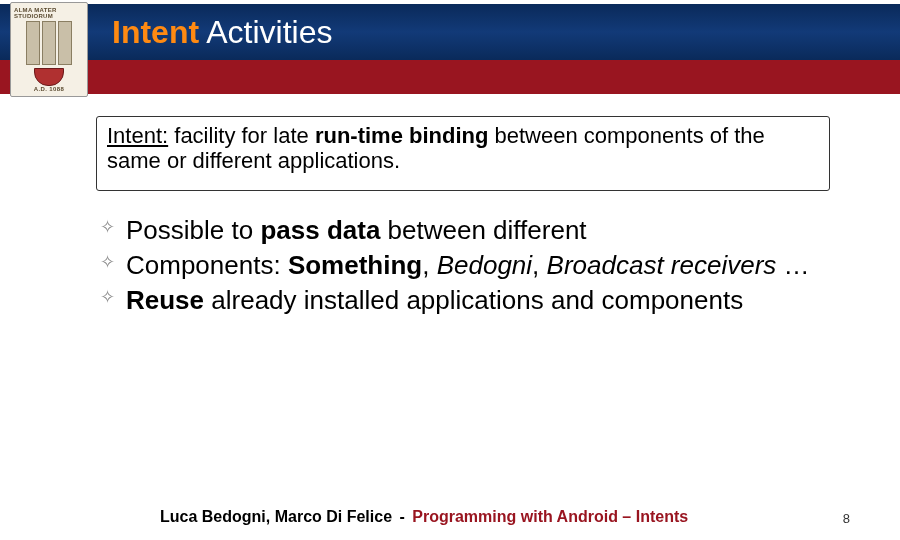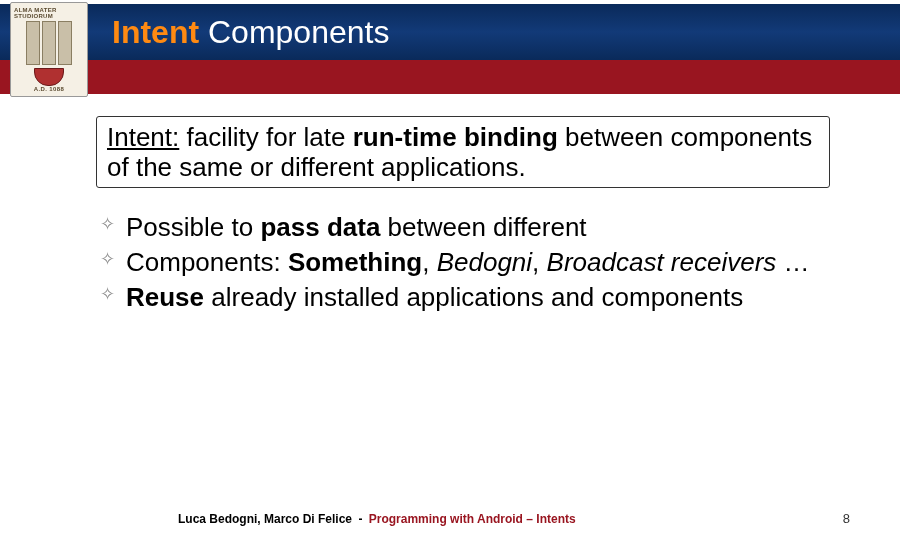--- a/index.html
+++ b/index.html
@@ -23,38 +23,38 @@
     padding: 4px 3px; z-index: 5;
   }
   .logo-top { font-size: 6px; color: #5a4a30; letter-spacing: 0.3px; margin-bottom: 2px; font-weight: bold; }
   .logo-mid { display: flex; gap: 2px; margin-bottom: 2px; }
   .logo-tower { width: 14px; height: 44px; background: #c9bfa8; border: 1px solid #8a7e62; }
   .logo-shield { width: 30px; height: 22px; background: #b03030; border: 1px solid #6a1a1a; border-radius: 0 0 14px 14px; margin-top: 1px; }
   .logo-year { font-size: 6px; color: #5a4a30; letter-spacing: 0.4px; font-weight: bold; }
 
   .body-area { padding: 18px 30px 0 30px; }
   .definition-box {
-    border: 1px solid #333; border-radius: 3px; padding: 6px 10px 4px 10px;
-    margin: 4px 40px 22px 66px; font-size: 26px; line-height: 1.15;
+    border: 1px solid #333; border-radius: 3px; padding: 6px 10px 16px 10px;
+    margin: 4px 40px 22px 66px; font-size: 22px; line-height: 1.15;
   }
   .definition-box .u { text-decoration: underline; }
   .definition-box .b { font-weight: 700; }
 
   ul.main-list { list-style: none; margin-left: 70px; }
   ul.main-list > li { position: relative; font-size: 26px; line-height: 1.35; padding-left: 26px; }
   ul.main-list > li::before { content: "✧"; color: #888; position: absolute; left: 0; top: 2px; font-size: 18px; }
   ul.sub-list { list-style: none; margin: 8px 0 8px 40px; }
   ul.sub-list > li { position: relative; font-size: 24px; line-height: 1.4; padding-left: 26px; }
   ul.sub-list > li::before { content: "✧"; color: #888; position: absolute; left: 0; top: 2px; font-size: 16px; }
   .b { font-weight: 700; }
   .i { font-style: italic; }
   .u { text-decoration: underline; }
 
   .footer { position: absolute; bottom: 14px; left: 0; right: 0; height: 24px; }
-  .footer-left { position: absolute; left: 160px; bottom: 0; font-size: 12px; font-weight: 700; margin-left: 18px; }
+  .footer-left { position: absolute; left: 160px; bottom: 0; font-size: 16px; font-weight: 700; }
   .footer-left .sep { margin: 0 3px; }
   .footer-left .prog { color: #991520; font-weight: 700; }
   .page-num { position: absolute; right: 50px; bottom: 0; font-size: 13px; color: #333; }
 </style>
 </head>
 <body>
 
 <div class="slide">
 
   <div class="logo">
@@ -64,21 +64,21 @@
       <div class="logo-tower"></div>
       <div class="logo-tower"></div>
     </div>
     <div class="logo-shield"></div>
     <div class="logo-year">A.D. 1088</div>
   </div>
 
   <div class="top-white"></div>
   <div class="header-blue">
     <div class="title-text">
-      <span class="accent">Intent</span><span> Components</span>
+      <span class="accent">Intent</span><span> Activities</span>
     </div>
   </div>
   <div class="header-red"></div>
 
   <div class="body-area">
 
     <div class="definition-box">
       <span class="u">Intent:</span><span> facility for late </span><span class="b">run-time binding</span><span> between components of the same or different applications.</span>
     </div>
 

